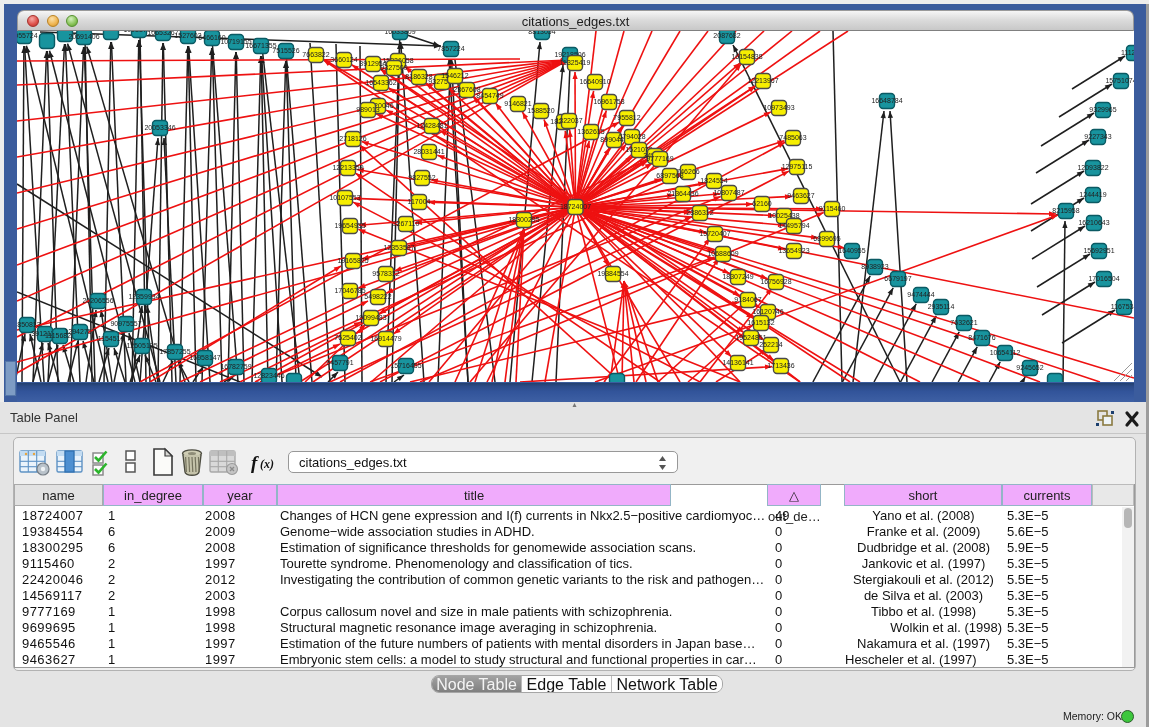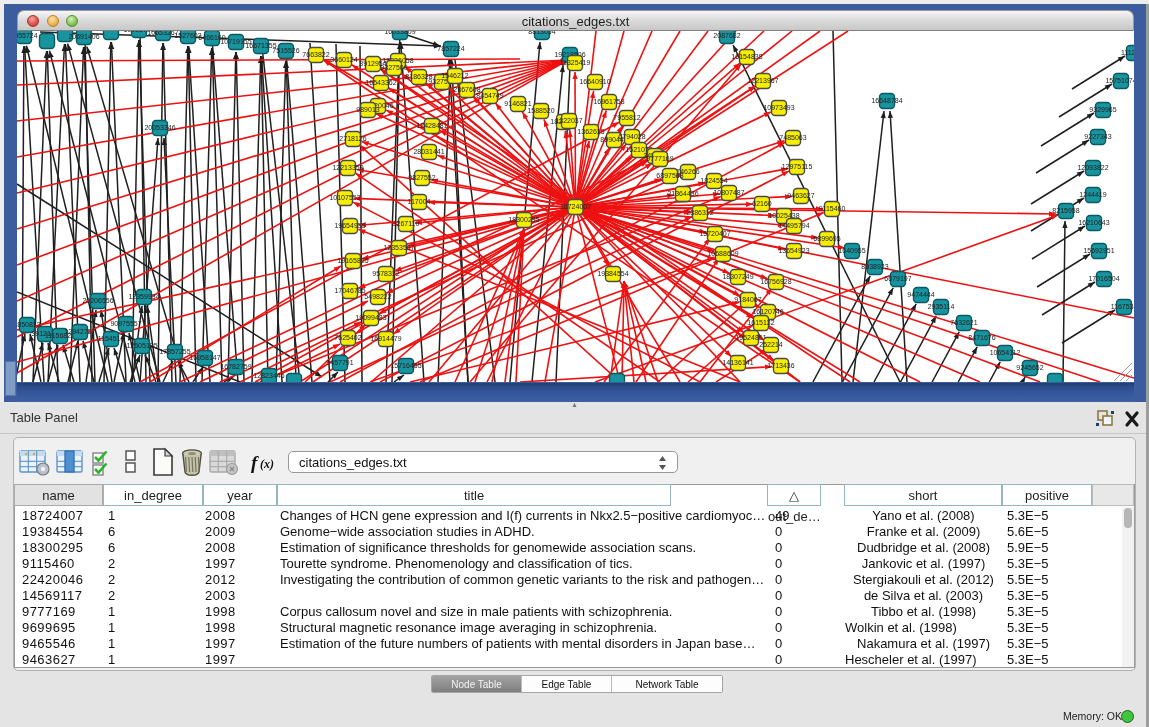--- a/index.html
+++ b/index.html
@@ -17,27 +17,27 @@
 .canvas{position:absolute;left:0;top:21px;width:1117px;height:351px;background:#fff}
 .panel{position:absolute;left:0;top:402px;width:1149px;height:325px;background:#e4e4e4}
 .ph{position:absolute;left:10px;top:410px;font-size:13px;color:#333}
 .toolbox{position:absolute;left:13px;top:437px;width:1123px;height:234px;
  background:#f0f0f0;border:1px solid #b2b2b2;border-radius:5px}
 .dd{position:absolute;left:288px;top:451px;width:390px;height:22px;background:#fff;
  border:1px solid #989898;border-radius:5px;font-size:13px;color:#111;
  line-height:21px;padding-left:10px}
 .tablewrap{position:absolute;left:14px;top:484px;width:1121px;height:184px;
  background:#fff;border:1px solid #9a9a9a}
-.th{position:absolute;top:484px;height:22px;background:#ffffff;border:1px solid #93b5c6;
+.th{position:absolute;top:484px;height:22px;background:#f0abfc;border:1px solid #93b5c6;
  font-size:13px;color:#222;text-align:center;line-height:21px}
 .tr{position:absolute;left:0;width:1149px;height:16px;font-size:13px;color:#111}
 .tr .num{letter-spacing:0.45px}
 .tr span{position:absolute;white-space:nowrap}
 .tabs{position:absolute;left:431px;top:675px;height:18px;border:1px solid #a6a6a6;
- border-radius:2px;overflow:hidden;font-size:10px;line-height:17px;display:flex}
+ border-radius:8px;overflow:hidden;font-size:16px;line-height:17px;display:flex}
 .seg1{width:89px;background:linear-gradient(180deg,#a2a2a2,#7f7f7f);color:#f4f4f4;text-align:center}
 .seg2{width:90px;background:#fdfdfd;color:#111;text-align:center;border-left:1px solid #bbb}
 .seg3{width:111px;background:#fdfdfd;color:#111;text-align:center;border-left:1px solid #bbb}
 .mem{position:absolute;left:1063px;top:710px;font-size:10.5px;color:#222}
 </style></head><body>
 <div class="desk"></div>
 <div class="botband"></div>
 <div class="minwin"></div>
 <div class="win">
  <div class="canvas"></div>
@@ -856,21 +856,21 @@
     <text x="237" y="24" font-size="19" font-style="italic" font-weight="bold" font-family="Liberation Serif,serif" fill="#111">f</text>
     <text x="246" y="23" font-size="12" font-style="italic" font-weight="bold" font-family="Liberation Serif,serif" fill="#111">(x)</text>
   </svg>
 <div class="tablewrap"></div>
 <div class="th" style="left:14px;width:89px;background:#e2e2e2;border-color:#aaa">name</div>
 <div class="th" style="left:103px;width:100px">in_degree</div>
 <div class="th" style="left:203px;width:74px">year</div>
 <div class="th" style="left:277px;width:394px">title</div>
 <div class="th" style="left:767px;width:54px">△ out_de…</div>
 <div class="th" style="left:844px;width:158px">short</div>
-<div class="th" style="left:1002px;width:90px">positive</div>
+<div class="th" style="left:1002px;width:90px">currents</div>
 <div class="th" style="left:1092px;width:42px;background:#e8e8e8;border-color:#bbb"></div>
 <div style="position:absolute;left:1122px;top:507px;width:12px;height:160px;background:#f2f2f2"></div>
 <div style="position:absolute;left:1124px;top:508px;width:8px;height:20px;background:#b6b6b6;border-radius:4px"></div>
 <div class="tr" style="top:508px">
     <span class="num" style="left:22px">18724007</span>
     <span class="num" style="left:108px">1</span>
     <span class="num" style="left:205px">2008</span>
     <span style="left:280px">Changes of HCN gene expression and I(f) currents in Nkx2.5−positive cardiomyoc…</span>
     <span style="left:775px">49</span>
     <span style="left:845px;width:157px;text-align:center">Yano et al. (2008)</span>
@@ -928,36 +928,37 @@
     <span style="left:775px">0</span>
     <span style="left:845px;width:157px;text-align:center">Tibbo et al. (1998)</span>
     <span style="left:1007px">5.3E−5</span>
   </div>
 <div class="tr" style="top:620px">
     <span class="num" style="left:22px">9699695</span>
     <span class="num" style="left:108px">1</span>
     <span class="num" style="left:205px">1998</span>
     <span style="left:280px">Structural magnetic resonance image averaging in schizophrenia.</span>
     <span style="left:775px">0</span>
-    <span style="left:845px;width:157px;text-align:left">Wolkin et al. (1998)</span>
+    <span style="left:845px;width:157px;text-align:right">Wolkin et al. (1998)</span>
     <span style="left:1007px">5.3E−5</span>
   </div>
 <div class="tr" style="top:636px">
     <span class="num" style="left:22px">9465546</span>
     <span class="num" style="left:108px">1</span>
     <span class="num" style="left:205px">1997</span>
     <span style="left:280px">Estimation of the future numbers of patients with mental disorders in Japan base…</span>
     <span style="left:775px">0</span>
     <span style="left:845px;width:157px;text-align:center">Nakamura et al. (1997)</span>
     <span style="left:1007px">5.3E−5</span>
   </div>
 <div class="tr" style="top:652px">
     <span class="num" style="left:22px">9463627</span>
     <span class="num" style="left:108px">1</span>
     <span class="num" style="left:205px">1997</span>
+    <span style="left:280px">Embryonic stem cells: a model to study structural and functional properties in car…</span>
     <span style="left:775px">0</span>
     <span style="left:845px;width:157px;">Hescheler et al. (1997)</span>
     <span style="left:1007px">5.3E−5</span>
   </div>
 <div class="tabs">
     <div class="seg1">Node Table</div>
     <div class="seg2">Edge Table</div>
     <div class="seg3">Network Table</div>
   </div>
 <div class="mem">Memory: OK</div>

